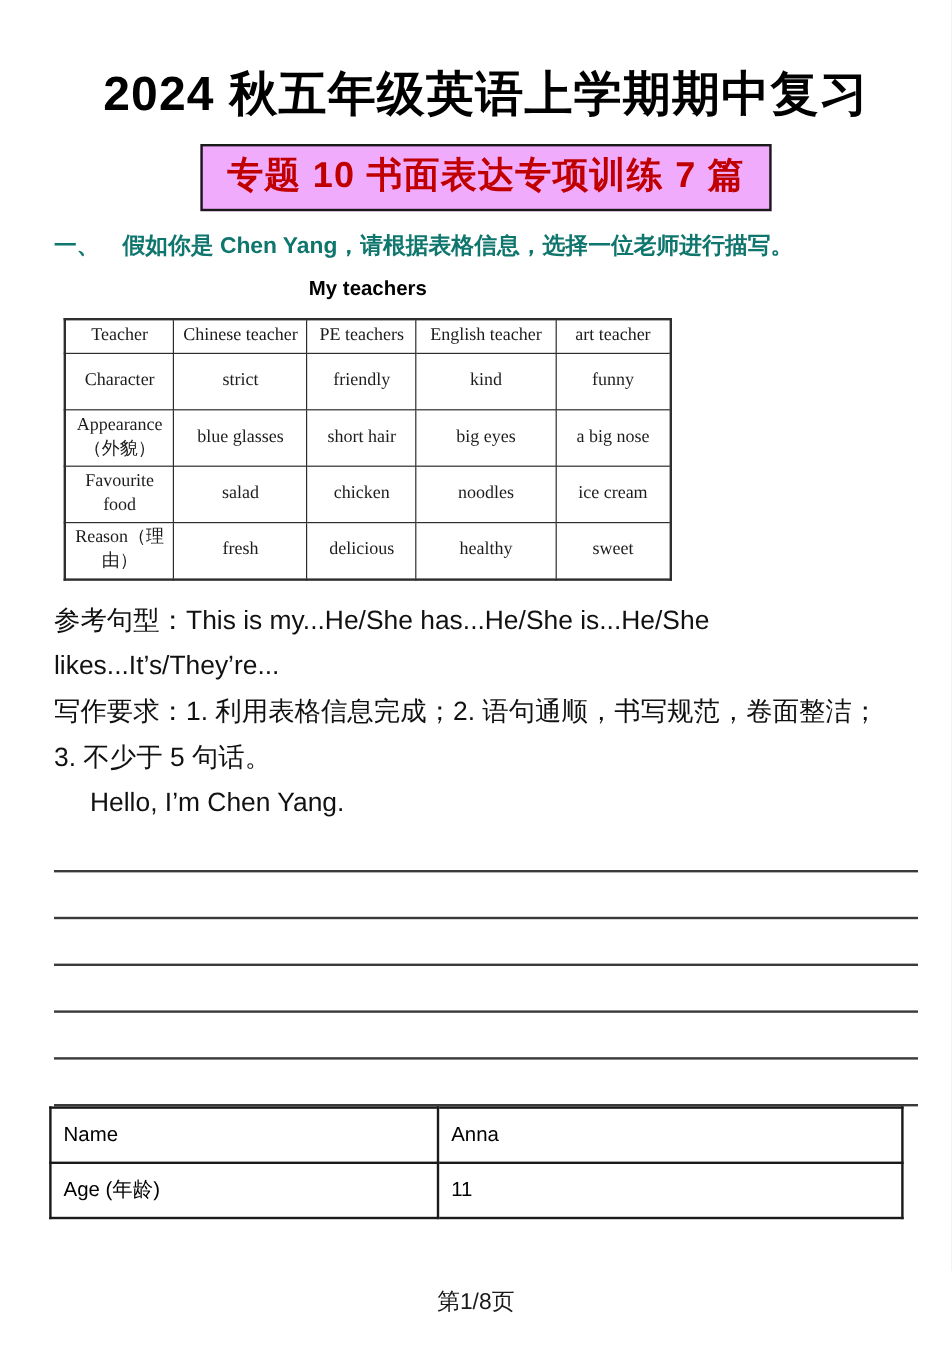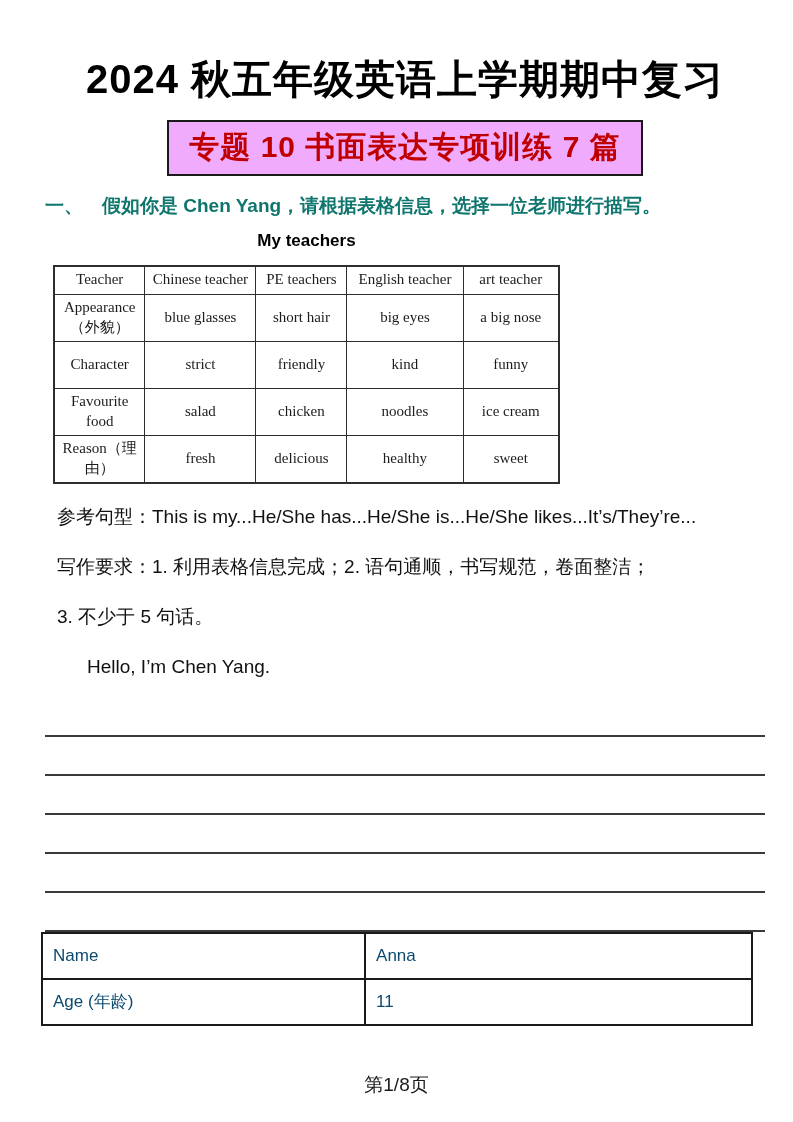--- a/index.html
+++ b/index.html
@@ -64,23 +64,23 @@
     border:1px solid #2e2e2e;
     text-align:center;
     vertical-align:middle;
     font-weight:400;
     padding:2px 3px;
     line-height:1.3;
   }
   .t1 thead th{height:23px;}
   .t1 tbody td{height:42px;}
   .para{
-    font-size:19px;
+    font-size:22px;
     line-height:38px;
-    margin:12px;
+    margin:0;
     color:#111;
   }
   .para.indent{padding-left:30px;}
   .writing-lines{width:720px;}
   .writing-line{
     height:37px;
     border-bottom:2px solid #3a3a3a;
   }
   .sec2-heading{
     font-size:19px;
@@ -88,21 +88,21 @@
     color:#000;
     line-height:27px;
     margin:16px 0 7px;
   }
   table.t2{
     width:712px;
     margin-left:-4px;
     border-collapse:collapse;
     table-layout:fixed;
     font-size:17px;
-    color:#0c4a6e;
+    color:#000000;
   }
   .t2 td{
     border:2px solid #1a1a1a;
     height:44px;
     vertical-align:middle;
     padding:0 4px 0 10px;
     text-align:left;
   }
   .page-footer{
     position:absolute;
@@ -140,32 +140,32 @@
         <tr>
           <th>Teacher</th>
           <th>Chinese teacher</th>
           <th>PE teachers</th>
           <th>English teacher</th>
           <th>art teacher</th>
         </tr>
       </thead>
       <tbody>
         <tr>
+          <td>Character</td>
+          <td>strict</td>
+          <td>friendly</td>
+          <td>kind</td>
+          <td>funny</td>
+        </tr>
+        <tr>
           <td>Appearance（外貌）</td>
           <td>blue glasses</td>
           <td>short hair</td>
           <td>big eyes</td>
           <td>a big nose</td>
-        </tr>
-        <tr>
-          <td>Character</td>
-          <td>strict</td>
-          <td>friendly</td>
-          <td>kind</td>
-          <td>funny</td>
         </tr>
         <tr>
           <td>Favourite food</td>
           <td>salad</td>
           <td>chicken</td>
           <td>noodles</td>
           <td>ice cream</td>
         </tr>
         <tr>
           <td>Reason（理由）</td>

